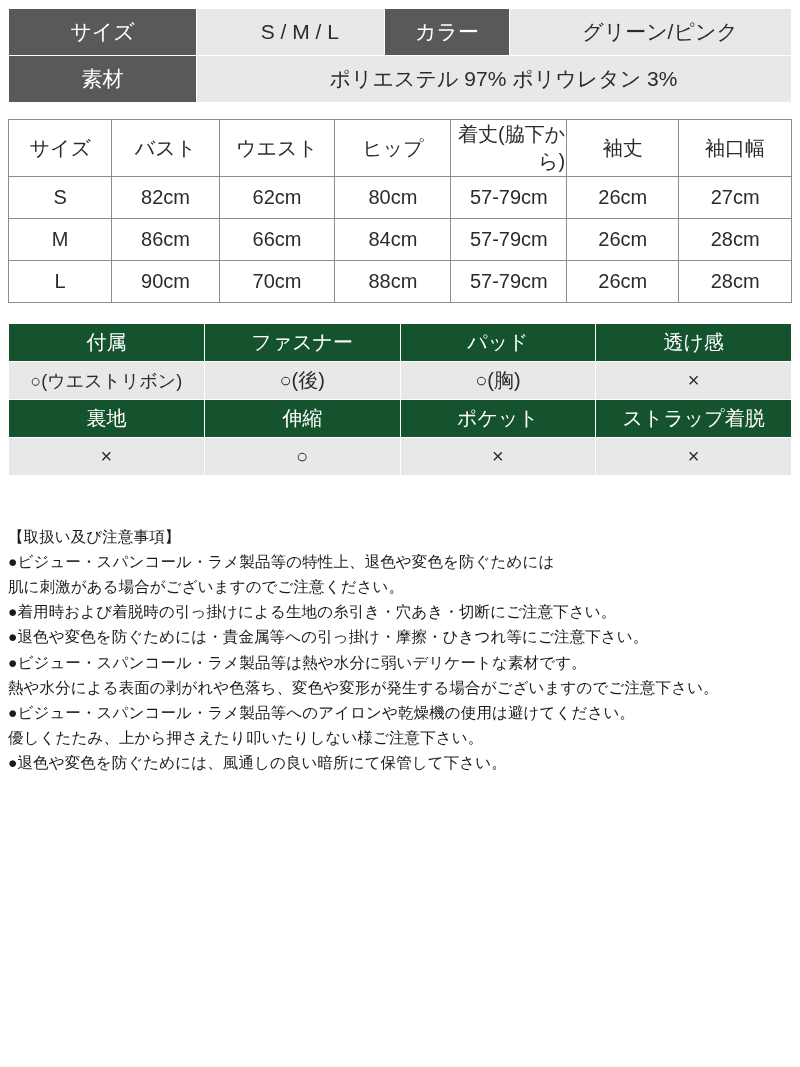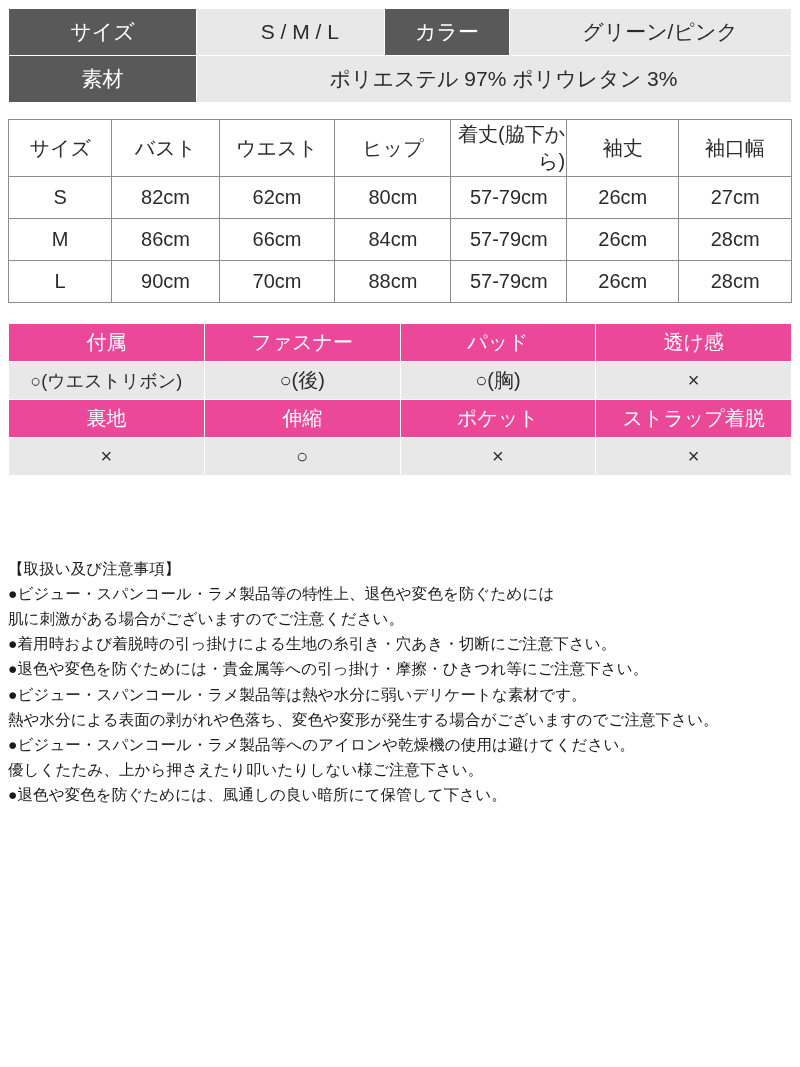--- a/index.html
+++ b/index.html
@@ -73,35 +73,35 @@
     border: 1px solid #ffffff;
   }
   .attr-table td {
     height: 38px;
     font-size: 20px;
     text-align: center;
     vertical-align: middle;
     border: 1px solid #ffffff;
   }
   .attr-table td.hd {
-    background: #ec4899;
+    background: #14532d;
     color: #ffffff;
     text-align: center;
   }
   .attr-table td.val {
     background: #e8e8e8;
     color: #2b2b2b;
   }
   .attr-table td.val.small {
     font-size: 18px;
   }
 
   
   .notes {
-    margin-top: 80px;
+    margin-top: 48px;
     font-size: 15.5px;
     line-height: 1.62;
     color: #1a1a1a;
     letter-spacing: 0.1px;
   }
   .notes .line { white-space: pre; }
   .notes .title { }
 </style>
 </head>
 <body>

